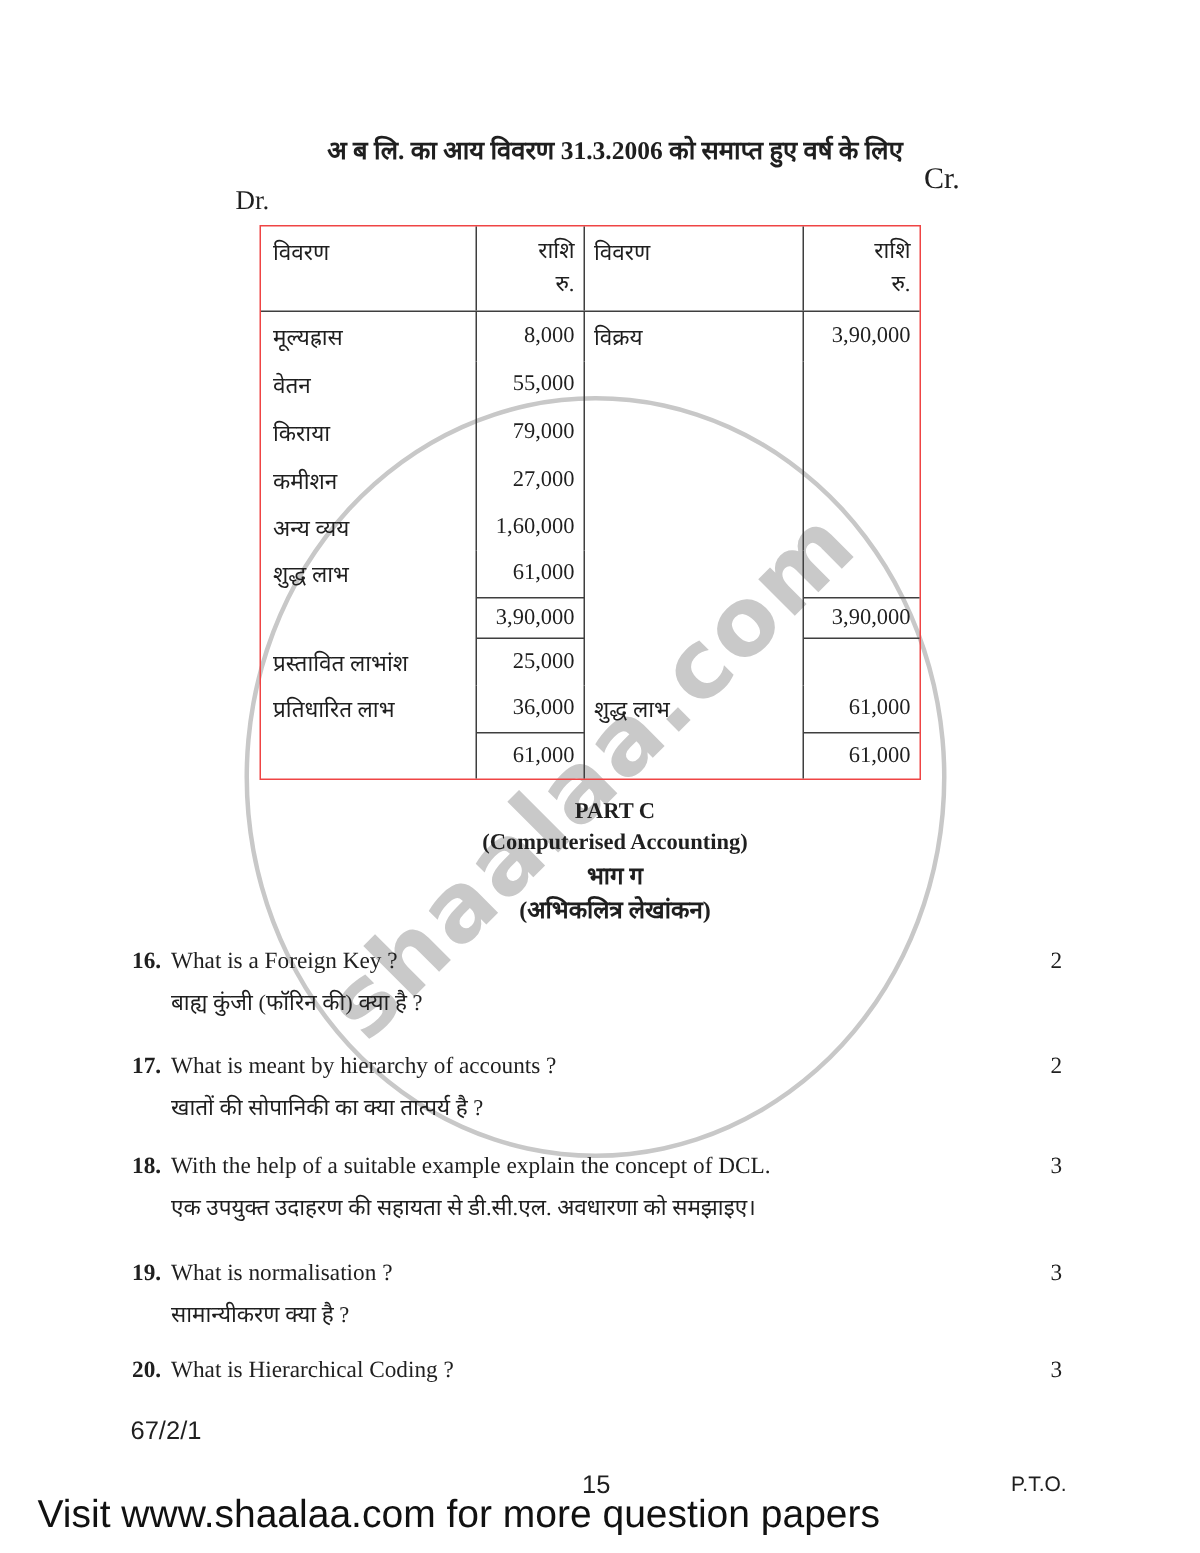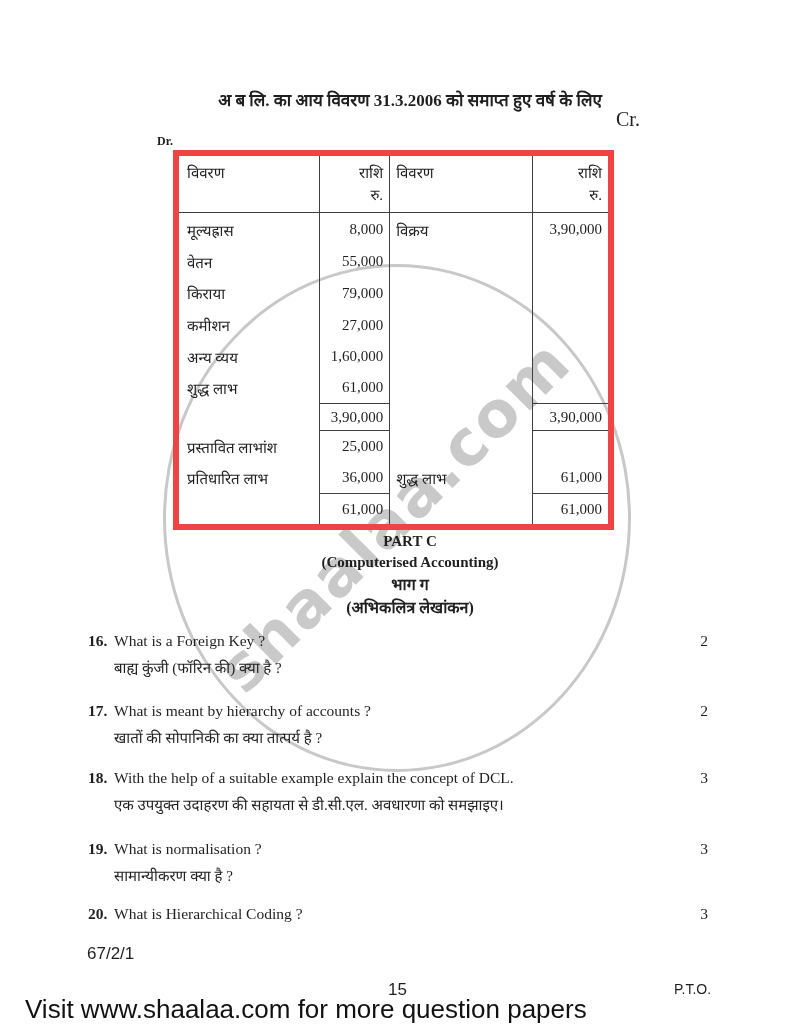--- a/index.html
+++ b/index.html
@@ -12,26 +12,26 @@
   .wm-text{position:absolute;left:394px;top:516px;
            transform:translate(-50%,-50%) rotate(-45deg);
            font-family:"DejaVu Sans",sans-serif;font-weight:bold;font-size:63px;
            letter-spacing:2px;color:#c9c9c9;white-space:nowrap;z-index:0;}
 
   .content{position:absolute;left:0;top:0;width:800px;height:738px;z-index:1;}
 
   
   .doc-title{position:absolute;top:88px;left:0;width:820px;text-align:center;
              font-weight:bold;font-size:17px;}
-  .dr{position:absolute;left:157px;top:134px;font-size:12px;font-weight:bold;}
+  .dr{position:absolute;left:157px;top:123px;font-size:18px;}
   .cr{position:absolute;left:616px;top:108px;font-size:20px;}
 
   
   .acc-table{position:absolute;left:173px;top:150px;width:441px;
-             border:6px solid #ef4444;box-sizing:border-box;background:transparent;}
+             border:1px solid #ef4444;box-sizing:border-box;background:transparent;}
   .t-row{display:flex;box-sizing:border-box;}
   .t-cell{box-sizing:border-box;font-size:15px;white-space:nowrap;overflow:hidden;
           display:flex;align-items:center;}
   .c0{width:144px;border-right:1px solid #3f3f3f;padding-left:8px;}
   .c1{width:72px;border-right:1px solid #3f3f3f;justify-content:flex-end;padding-right:6px;}
   .c2{width:146px;border-right:1px solid #3f3f3f;padding-left:6px;}
   .c3{width:77px;justify-content:flex-end;padding-right:6px;}
   .hdr{border-bottom:1px solid #3f3f3f;height:57px;}
   .hdr .t-cell{align-items:flex-start;padding-top:6px;}
   .hdr .amount-h{display:block;text-align:right;line-height:22px;}

